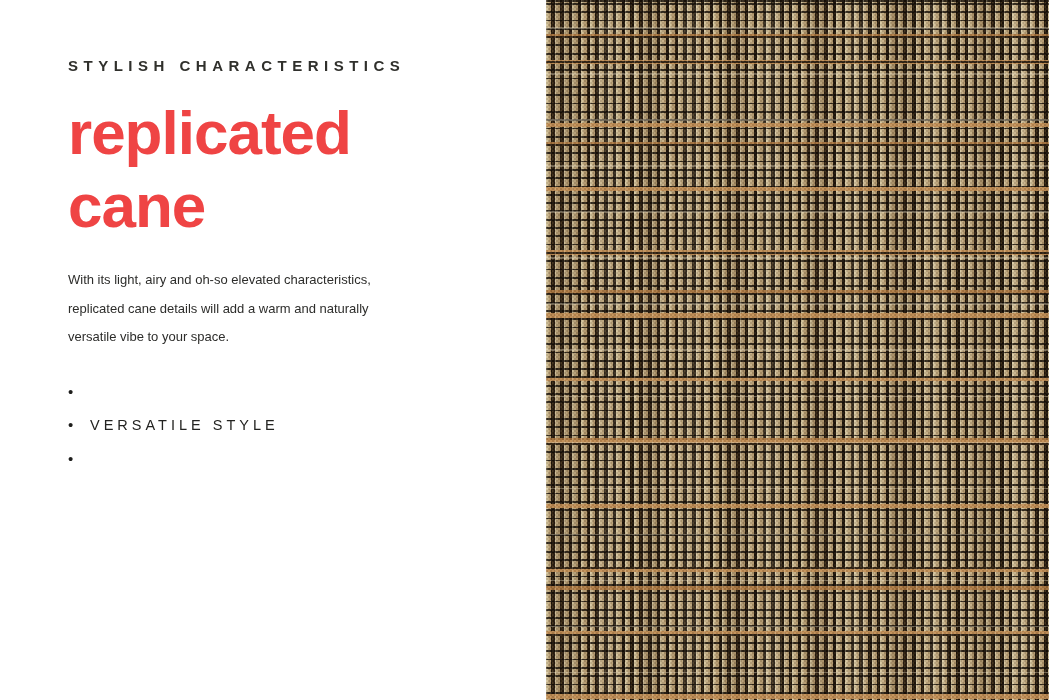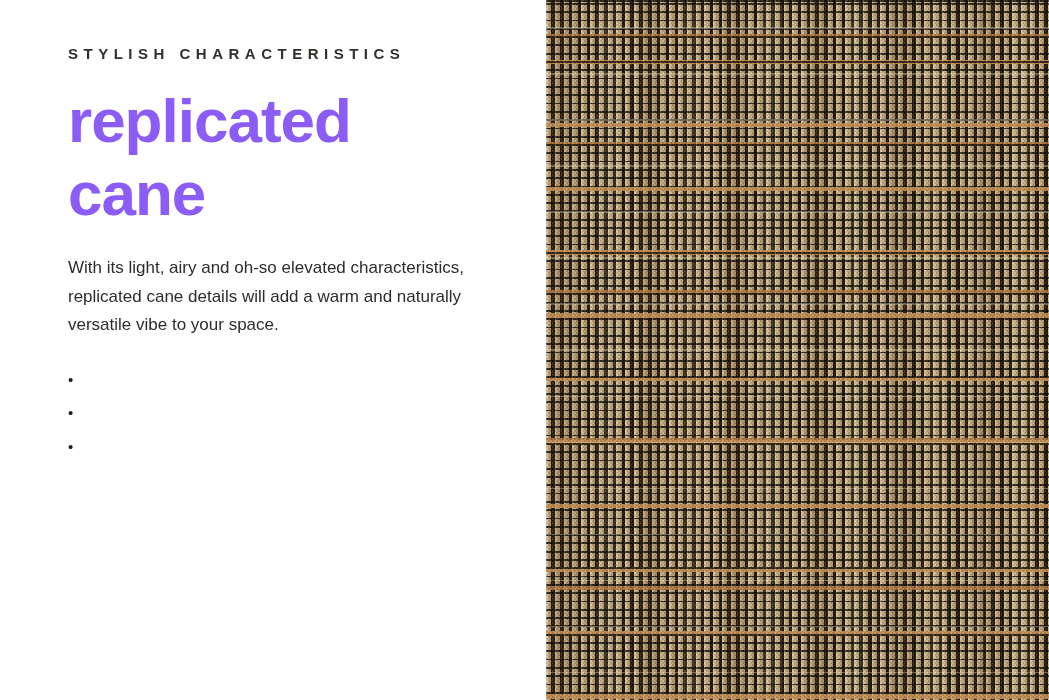--- a/index.html
+++ b/index.html
@@ -11,44 +11,44 @@
     background: #ffffff;
     display: flex;
     overflow: hidden;
     font-family: "Liberation Sans", sans-serif;
   }
 
   
   .content {
     width: 546px;
     height: 492px;
-    padding: 45px 40px 0 68px;
+    padding: 57px 40px 0 68px;
     background: #ffffff;
     flex: 0 0 auto;
   }
   .eyebrow {
     font-size: 15px;
     line-height: 18px;
     font-weight: 600;
     letter-spacing: 5.5px;
     color: #30302c;
     white-space: nowrap;
   }
   .title {
     margin-top: 21px;
     font-size: 62px;
     line-height: 73px;
     font-weight: 700;
     letter-spacing: -1px;
-    color: #8b5cf6;
+    color: #ef4444;
     white-space: pre-line;
   }
   .description {
     margin-top: 24px;
-    font-size: 17px;
+    font-size: 13px;
     line-height: 28.5px;
     font-weight: 400;
     color: #2d2d2b;
     white-space: pre-line;
   }
   .features {
     margin-top: 30px;
     list-style: none;
   }
   .features li {
@@ -129,20 +129,21 @@
 versatile vibe to your space.</p>
 
     <ul class="features">
 
         <li>
           <span class="dot">•</span>
         </li>
 
         <li>
           <span class="dot">•</span>
+          <span class="item-text">VERSATILE STYLE</span>
         </li>
 
         <li>
           <span class="dot">•</span>
         </li>
       </ul>
   </section>
 
   <section class="photo">
     <div class="weave"></div>

